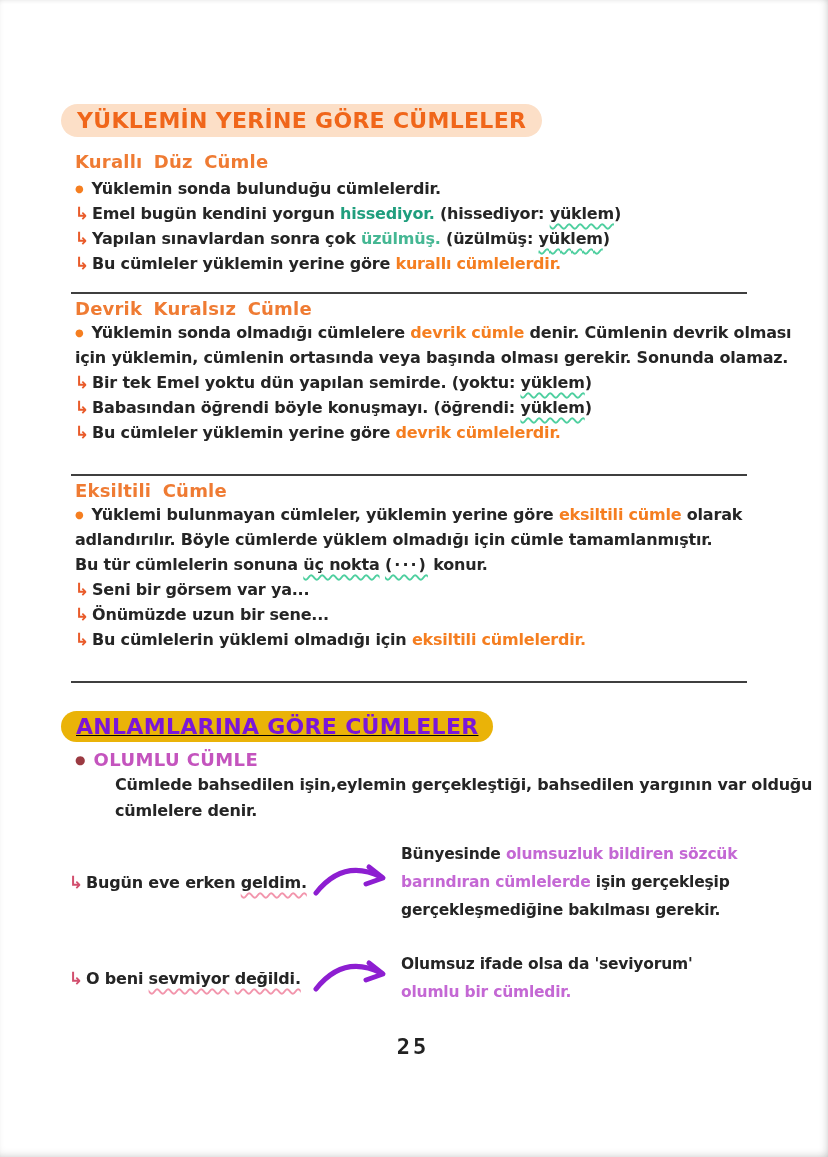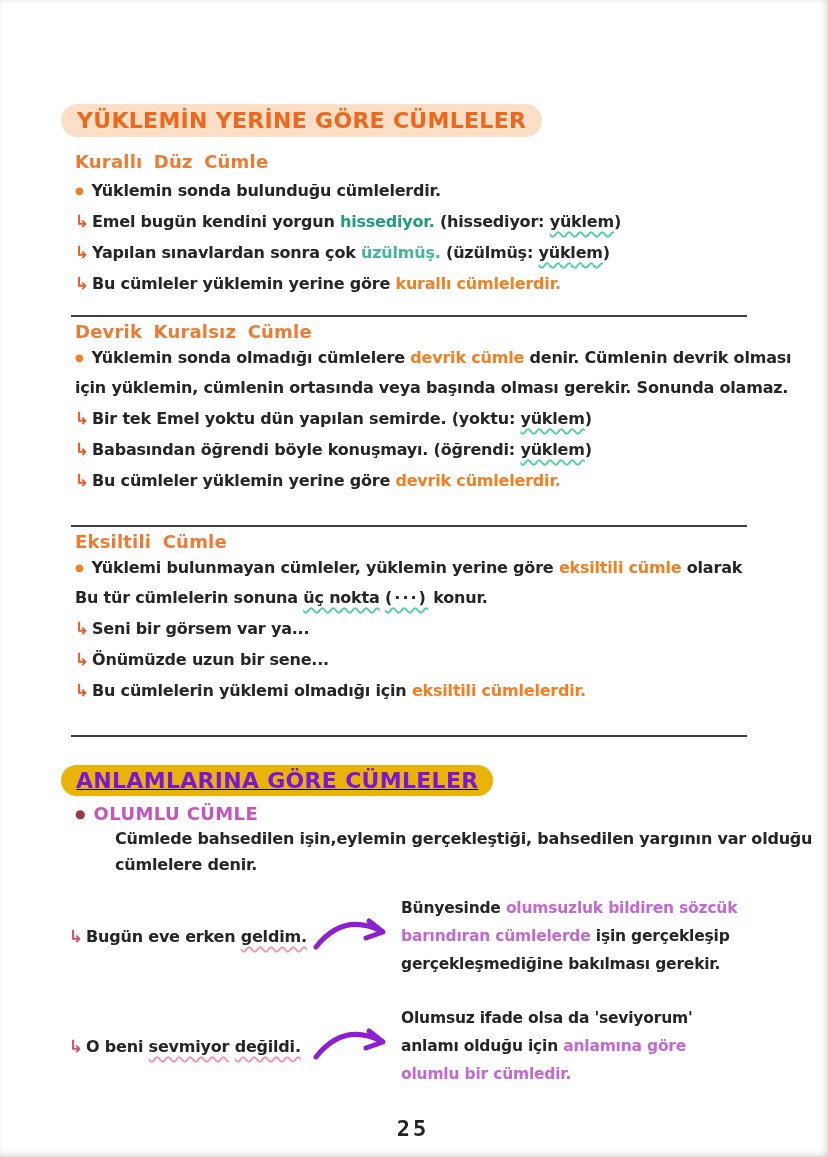--- a/index.html
+++ b/index.html
@@ -13,21 +13,21 @@
   .pill { display:inline-block; border-radius:19px; padding:4px 16px; margin-left:-14px; }
   .pill-orange { background:#fcdfc7; }
   .pill-purple { background:#eab308;text-decoration:underline; }
   .pill-text { font-size:22px; font-weight:bold; letter-spacing:0.3px; white-space:nowrap; }
   .orange-deep { color:#f0661a; }
   .purple-deep { color:#7b16d9; }
 
   .sub { color:#ef7b33; font-size:18px; font-weight:bold; word-spacing:5px; letter-spacing:0.2px; margin:14px 0 4px; white-space:nowrap; }
   .sec2 .sub, .sec3 .sub { margin:3px 0 1px; }
 
-  .line { font-size:16px; font-weight:bold; letter-spacing:-0.2px; color:#252525; line-height:30px; white-space:nowrap; }
+  .line { font-size:16px; font-weight:bold; letter-spacing:-0.2px; color:#252525; line-height:25px; white-space:nowrap; }
   .t { color:#252525; }
   .teal { color:#1f9e7d; }
   .teal2 { color:#45b793; }
   .hl { color:#f57e20; }
   .orchid { color:#c468d4;text-align:right; }
   .wavy-g { text-decoration-line:underline; text-decoration-style:wavy; text-decoration-color:#4ecf9f; text-decoration-thickness:2px; text-underline-offset:4px; }
   .wavy-p { text-decoration-line:underline; text-decoration-style:wavy; text-decoration-color:#f295ac; text-decoration-thickness:2px; text-underline-offset:4px; }
   .dots { letter-spacing:2px; }
 
   .dot { font-size:10px; margin-right:8px; vertical-align:2px; }
@@ -103,20 +103,23 @@
     </section>
 
     <div class="divider" id="d2"></div>
 
     <section class="sec3">
       <div class="sub">Eksiltili Cümle</div>
       <div class="line">
         <span class="dot o">●</span><span class="t">Yüklemi bulunmayan cümleler, yüklemin yerine göre </span><span class="hl">eksiltili cümle</span><span class="t"> olarak</span>
       </div>
       <div class="line">
+        <span class="t">adlandırılır. Böyle cümlerde yüklem olmadığı için cümle tamamlanmıştır.</span>
+      </div>
+      <div class="line">
         <span class="t">Bu tür cümlelerin sonuna </span><span class="t wavy-g">üç nokta</span><span class="t"> </span><span class="t wavy-g dots">(···)</span><span class="t"> konur.</span>
       </div>
       <div class="line">
         <span class="arr o">↳</span><span class="t">Seni bir görsem var ya...</span>
       </div>
       <div class="line">
         <span class="arr o">↳</span><span class="t">Önümüzde uzun bir sene...</span>
       </div>
       <div class="line">
         <span class="arr o">↳</span><span class="t">Bu cümlelerin yüklemi olmadığı için </span><span class="hl">eksiltili cümlelerdir.</span>
@@ -155,21 +158,20 @@
       <div class="ex-row ex-row2">
         <div class="ex-left">
           <span class="arr p">↳</span><span class="t">O beni </span><span class="t wavy-p">sevmiyor</span><span class="t"> </span><span class="t wavy-p">değildi.</span>
         </div>
         <svg class="curve" width="80" height="44" viewBox="0 0 80 44">
           <path d="M5 36 C 24 12, 46 8, 70 20" fill="none" stroke="#8d1ed1" stroke-width="5" stroke-linecap="round"></path>
           <path d="M58 10 L72 21 L55 27" fill="none" stroke="#8d1ed1" stroke-width="5" stroke-linecap="round" stroke-linejoin="round"></path>
         </svg>
         <div class="ex-right">
           <div class="rline"><span class="t">Olumsuz ifade olsa da 'seviyorum'</span></div>
-          <div class="rline"><span class="t">anlamı olduğu için </span><span class="orchid">anlamına göre</span></div>
           <div class="rline"><span class="orchid">olumlu bir cümledir.</span></div>
         </div>
       </div>
     </section>
 
     <div class="page-number">25</div>
 
   </div>
 </div>
 

